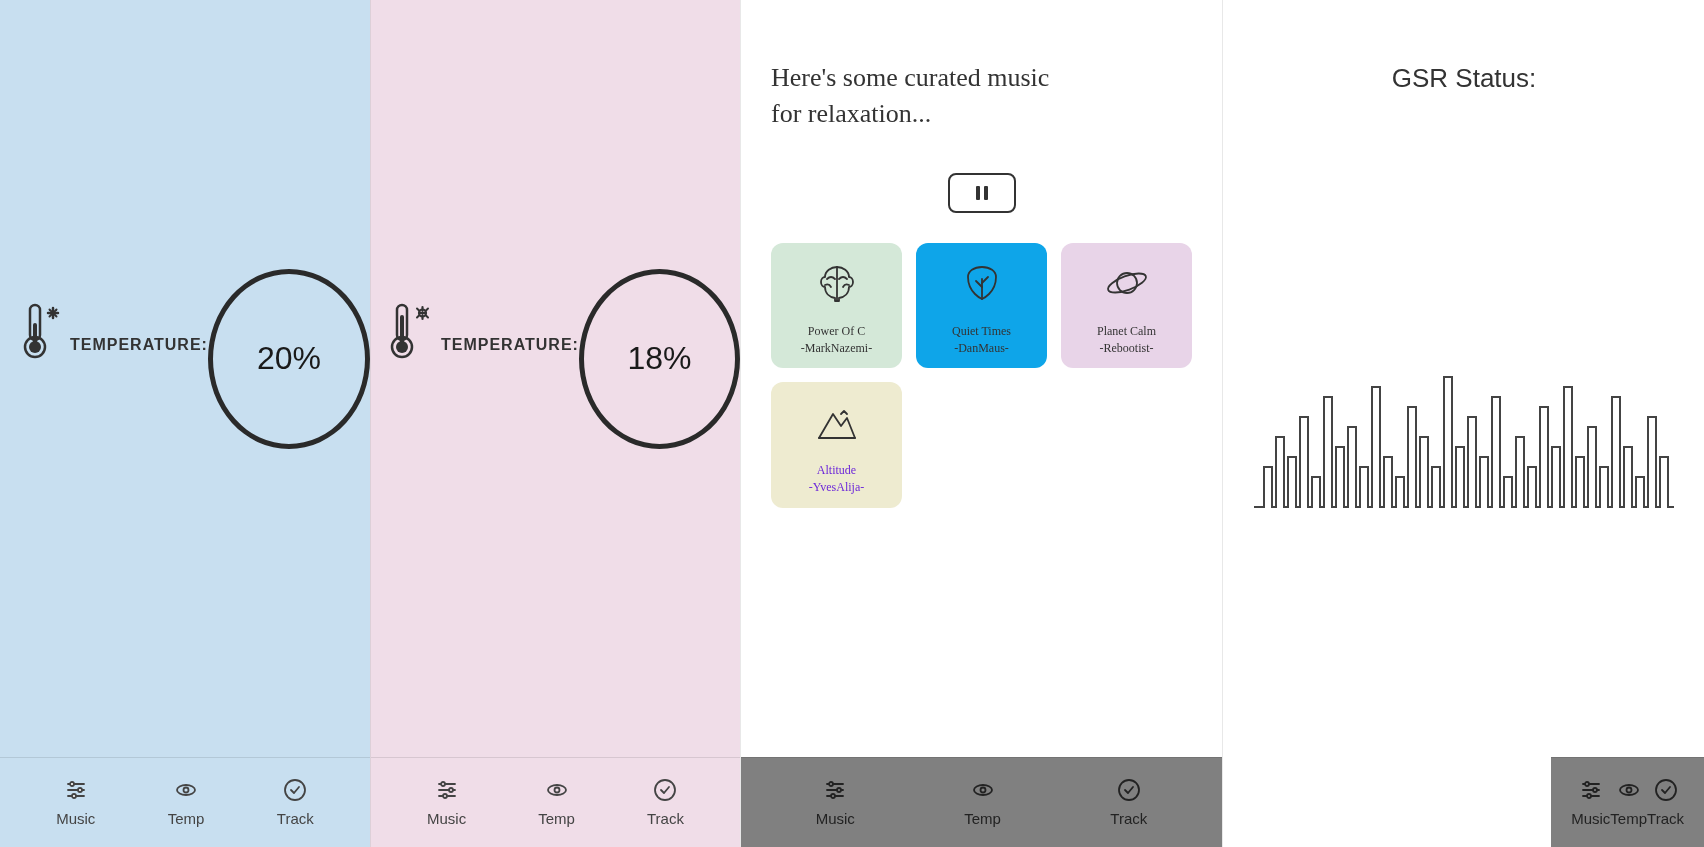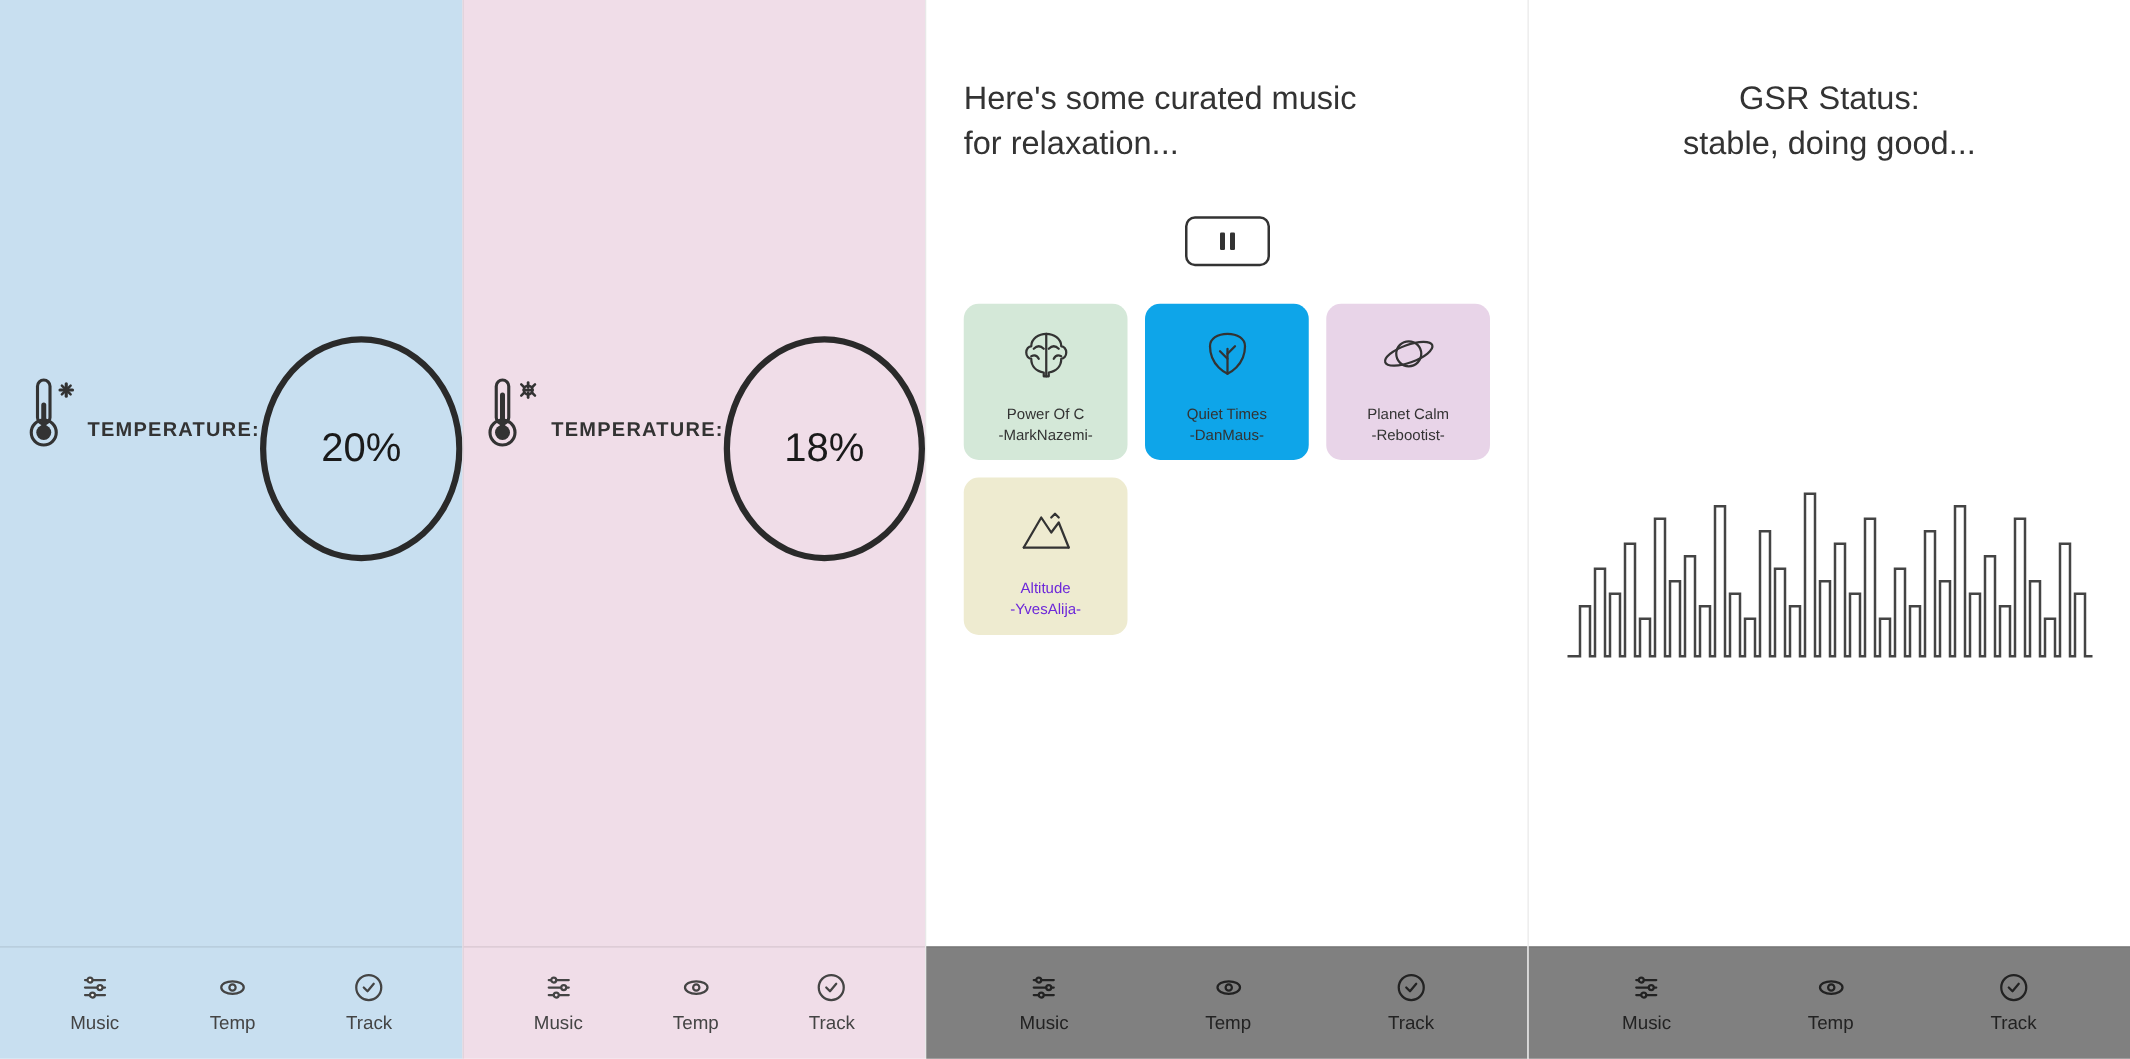--- a/index.html
+++ b/index.html
@@ -36,20 +36,21 @@
     
     .panel-3 {
       width: 482px;
       background: #fff;
     }
 
     
     .panel-4 {
       width: 482px;
       background: #fff;
+      align-items: flex-end;
     }
 
     
     .temp-panel-content {
       flex: 1;
       display: flex;
       flex-direction: row;
       align-items: center;
       justify-content: center;
       padding-bottom: 40px;
@@ -126,20 +127,21 @@
       color: #1a1a1a;
     }
 
     
     .music-content {
       flex: 1;
       display: flex;
       flex-direction: column;
       align-items: center;
       padding: 60px 30px 32px;
+      font-family: Liberation Serif, serif;
     }
 
     .music-title {
       font-size: 26px;
       font-weight: 400;
       color: #333;
       text-align: left;
       align-self: flex-start;
       line-height: 1.4;
       margin-bottom: 40px;
@@ -451,21 +453,20 @@
       </span>
       <span class="nav-label" style="color:#222;">Track</span>
     </div>
   </div>
 </div>
 
 <div class="panel panel-4" style="background:#fff;">
   <div class="gsr-content">
     <div class="gsr-title">
       <span>GSR Status:</span><br>
-      <span>stable, doing good...</span>
     </div>
     <div class="waveform-container">
       <svg class="waveform-svg" viewBox="0 0 420 240" fill="none" xmlns="http://www.w3.org/2000/svg">
 
         <polyline stroke="#444" stroke-width="2" fill="none" stroke-linecap="round" stroke-linejoin="miter" points="
             0,200
             10,200 10,160 18,160 18,200
             22,200 22,130 30,130 30,200
             34,200 34,150 42,150 42,200
             46,200 46,110 54,110 54,200

